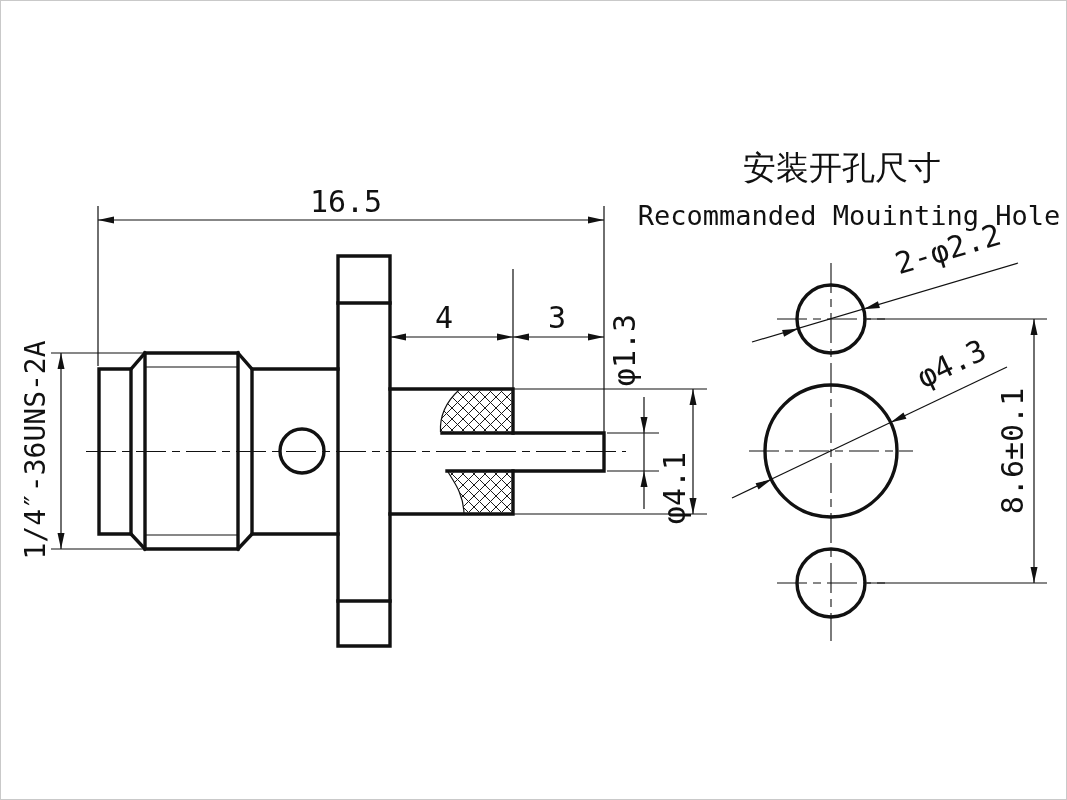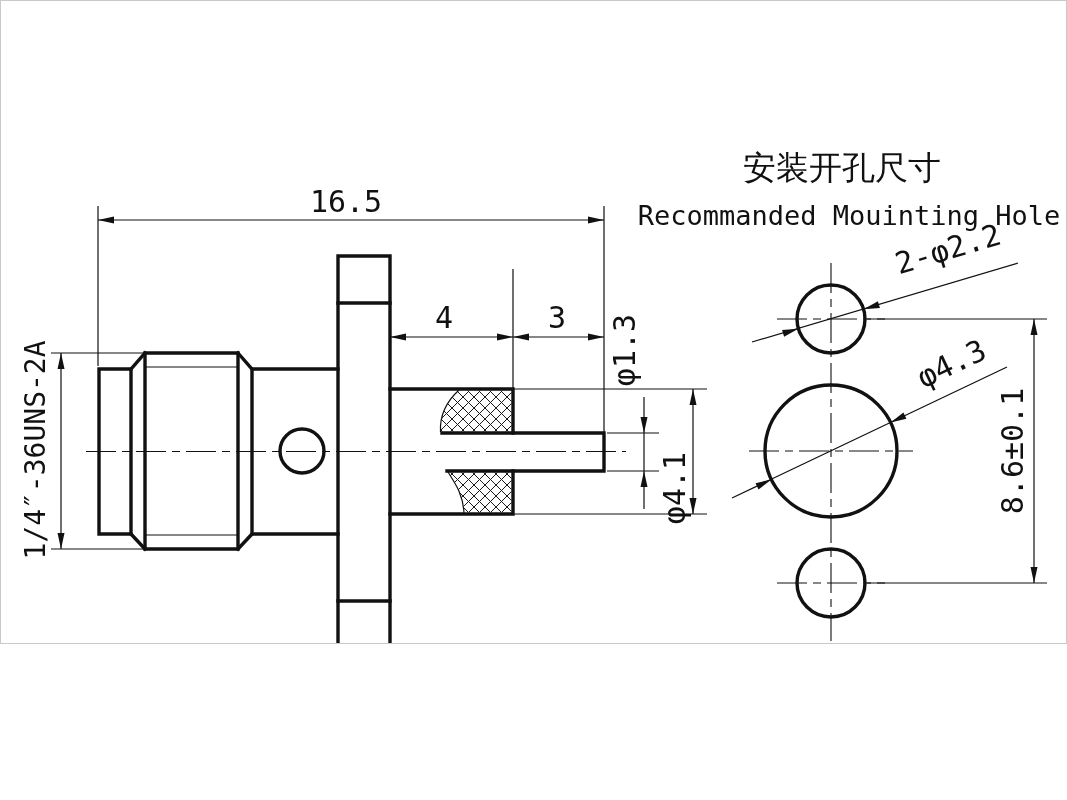--- a/index.html
+++ b/index.html
@@ -1,18 +1,18 @@
 <!DOCTYPE html>
 <html><head>
 <meta charset="utf-8">
 <style>
   html,body{margin:0;padding:0;background:#fff;}
   .page{
     position:relative;
-    width:1067px;height:644px;
+    width:1067px;height:800px;
     background:#ffffff;
     border:1px solid #c9c9c9;
     box-sizing:border-box;
     overflow:hidden;
     font-family:"DejaVu Sans Mono", monospace;
   }
   svg{display:block;}
   .thick{stroke:#111;stroke-width:3.4;fill:none;stroke-linecap:square;stroke-linejoin:miter;}
   .thin{stroke:#111;stroke-width:1.2;fill:none;stroke-linecap:butt;}
   .centerline{stroke:#111;stroke-width:1.1;fill:none;stroke-dasharray:30 6 8 6;}

